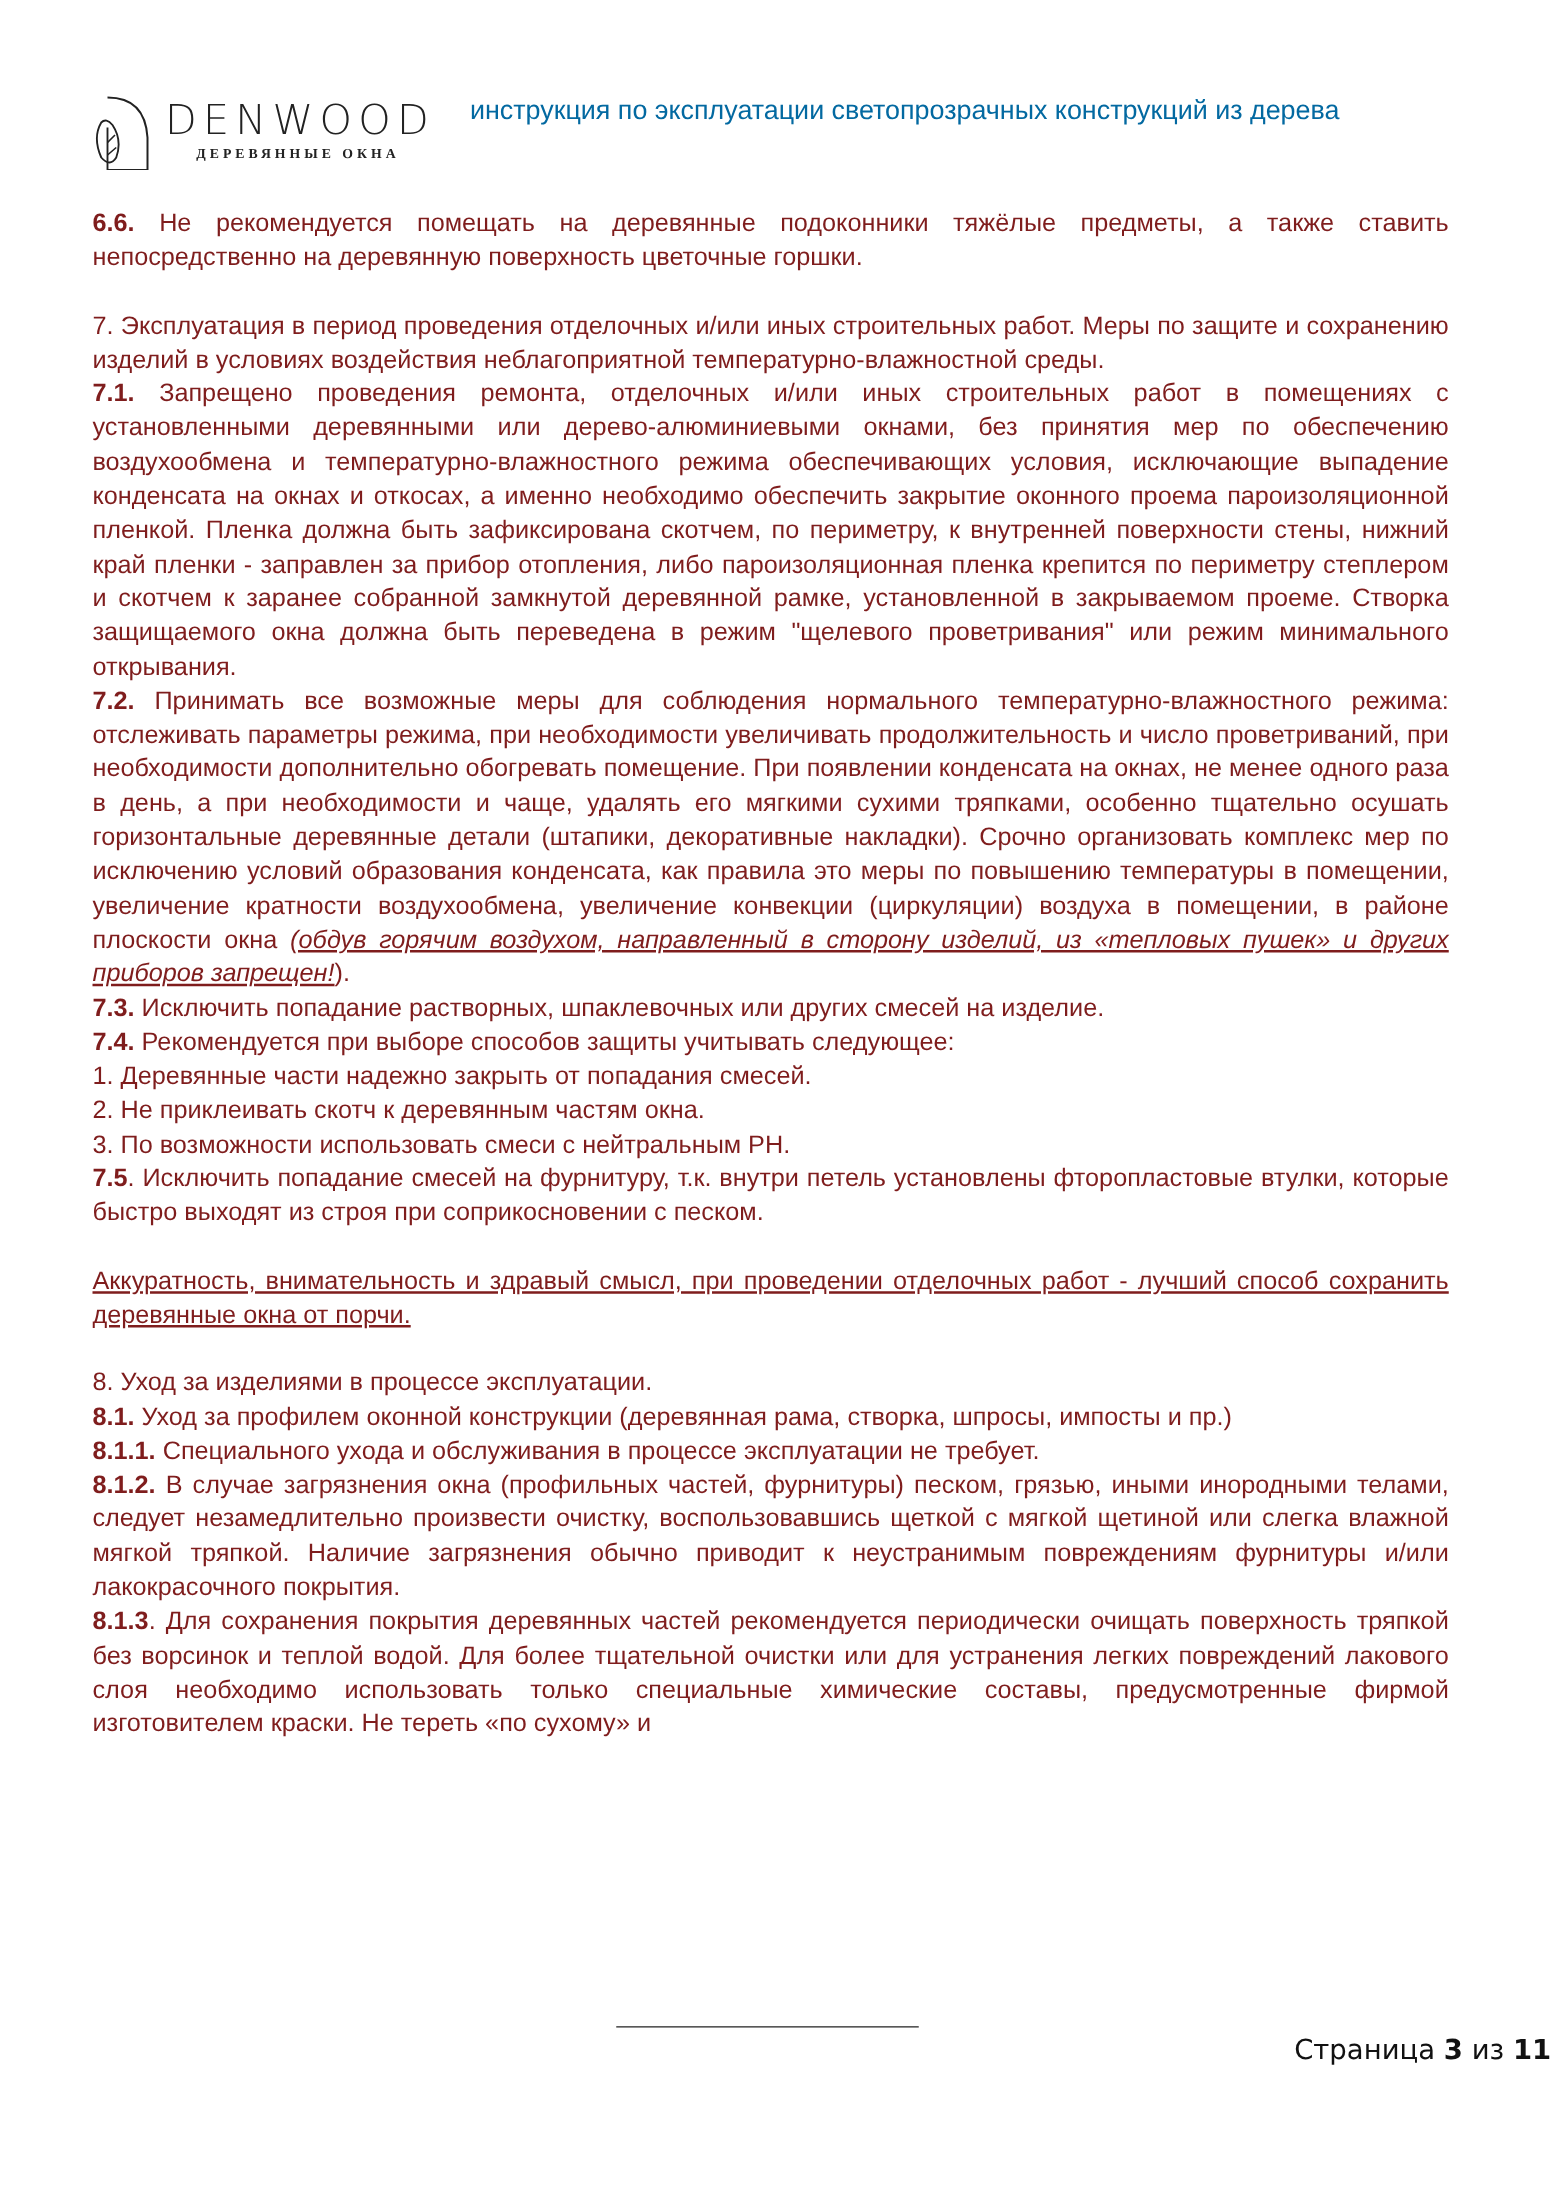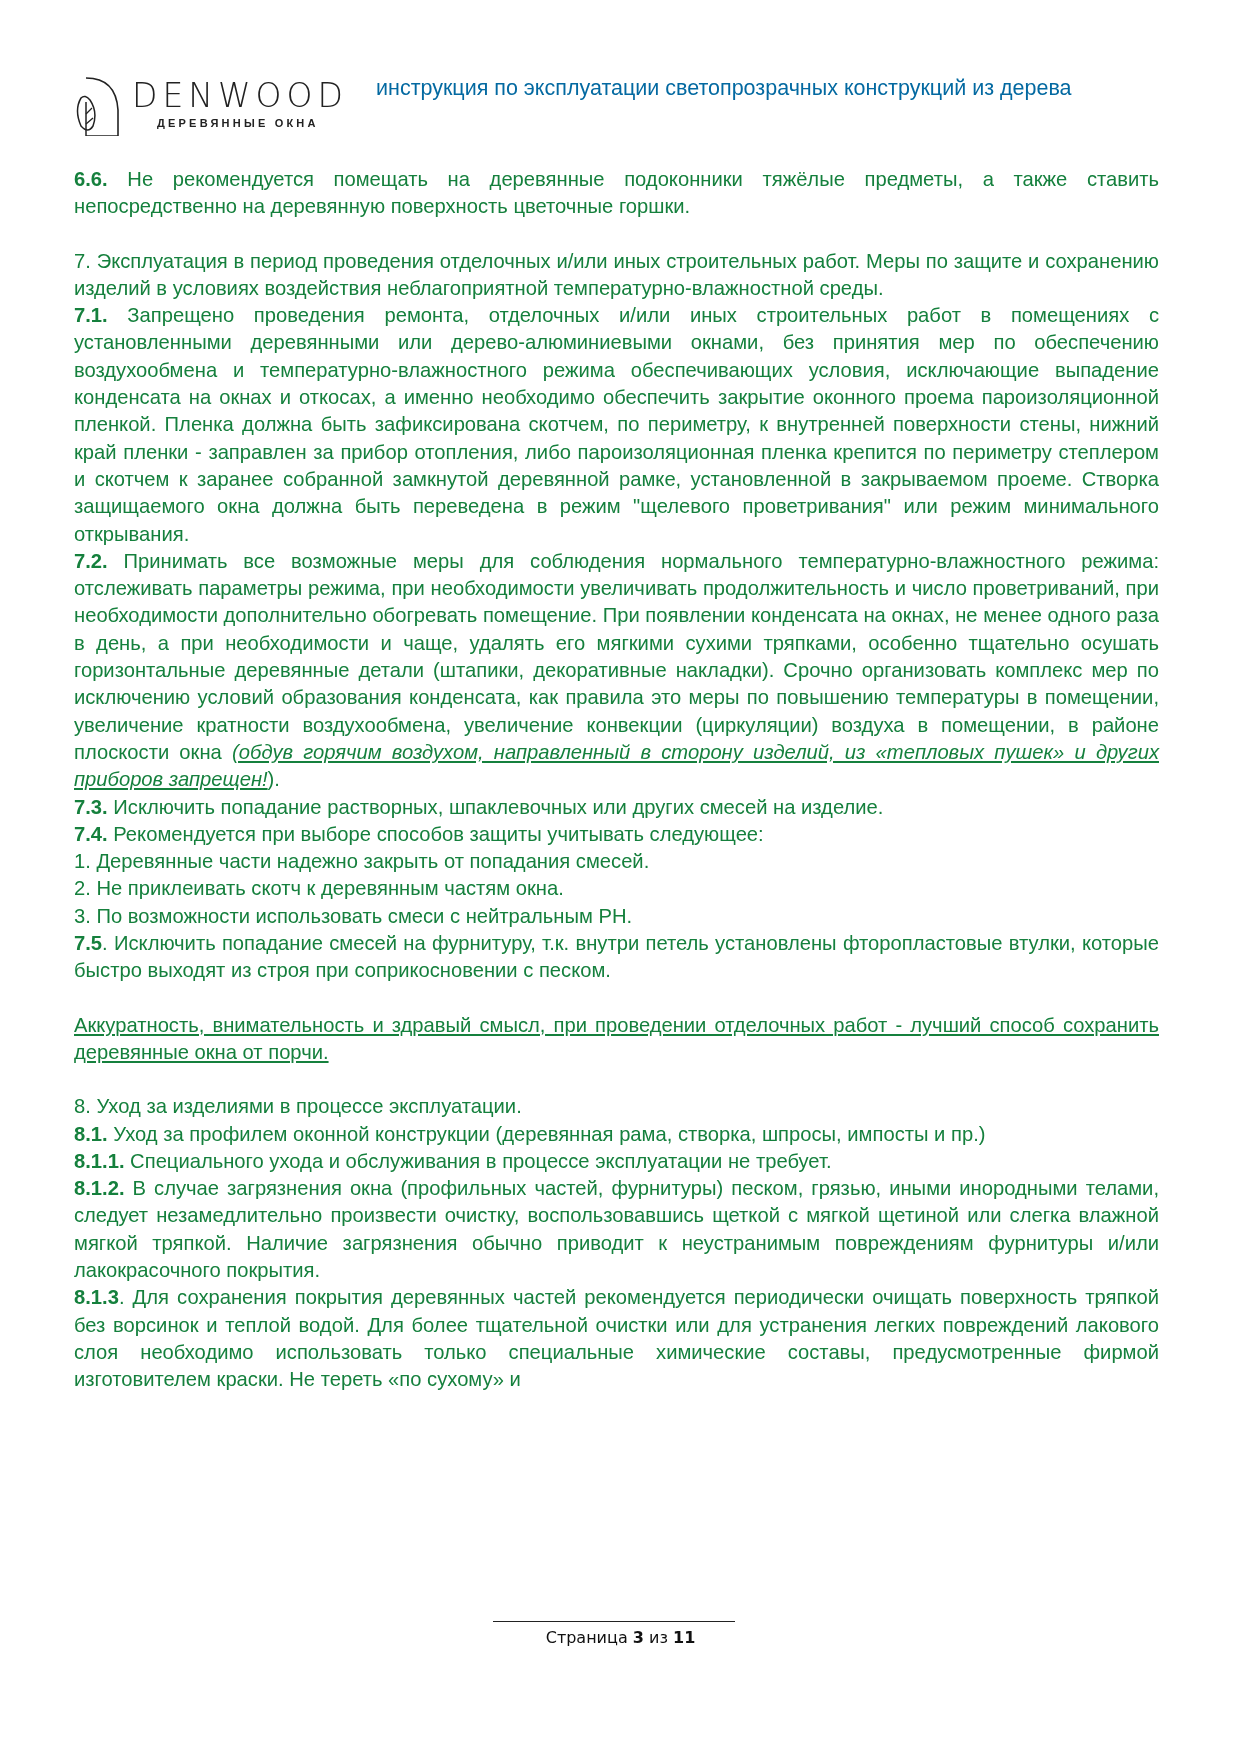--- a/index.html
+++ b/index.html
@@ -1,31 +1,31 @@
 <!DOCTYPE html>
 <html><head>
 <meta charset="utf-8">
 <style>
   html, body { margin: 0; padding: 0; background: #ffffff; }
   body { width: 1241px; height: 1755px; position: relative; overflow: hidden; color: #111; }
   .page { position: absolute; left: 0; top: 0; width: 1241px; height: 1755px; }
   .logo { position: absolute; left: 74px; top: 76px; width: 270px; height: 60px; }
   .logo svg { position: absolute; left: 0; top: 0; }
   .logo-word { position: absolute; left: 58px; top: 0px; font-family: "DejaVu Sans", sans-serif; font-weight: 200; font-size: 33px; letter-spacing: 5px; color: #222; line-height: 40px; }
-  .logo-sub { position: absolute; left: 83px; top: 41px; font-family: Liberation Sans, sans-serif; font-weight: bold; font-size: 11px; letter-spacing: 3.2px; color: #222; }
+  .logo-sub { position: absolute; left: 83px; top: 41px; font-family: Liberation Serif, serif; font-weight: bold; font-size: 11px; letter-spacing: 3.2px; color: #222; }
   .header-title { position: absolute; left: 376px; top: 76px; font-family: "Liberation Sans", sans-serif; font-size: 21.5px; color: #0369a1; white-space: nowrap; }
-  .content { position: absolute; left: 74px; top: 166px; width: 1085px; font-family: "Liberation Sans", sans-serif; font-size: 20.2px; line-height: 27.3px; text-align: justify; color: #15803d; }
+  .content { position: absolute; left: 74px; top: 166px; width: 1085px; font-family: "Liberation Sans", sans-serif; font-size: 20.2px; line-height: 27.3px; text-align: justify; color: #7f1d1d; }
   .content p { margin: 0; }
   .gap { height: 27px; }
   .b { font-weight: bold; }
   .h { font-weight: normal; }
   .u { text-decoration: underline; }
   .iu { font-style: italic; text-decoration: underline; }
   .footer-line { position: absolute; left: 493px; top: 1621px; width: 242px; border-top: 1px solid #222; }
-  .footer { position: absolute; left: 0; width: 1241px; top: 1628px; text-align: center; font-family: "DejaVu Sans", sans-serif; font-size: 16px; color: #111; }
+  .footer { position: absolute; left: 0; width: 1241px; top: 1628px; text-align: right; font-family: "DejaVu Sans", sans-serif; font-size: 22px; color: #111; }
 </style>
 </head>
 <body>
 
 <div class="page">
 
   <div class="logo">
     <svg width="56" height="60" viewBox="0 0 56 60">
       <path d="M12 2 Q 42 2 44 34 L 44 60 L 12 60" fill="none" stroke="#222" stroke-width="1.6"></path>
       <path d="M7 22 Q 0 34 7 50 Q 14 58 19 50 Q 24 36 16 24 Q 11 18 7 22 Z" fill="none" stroke="#222" stroke-width="1.5"></path>

